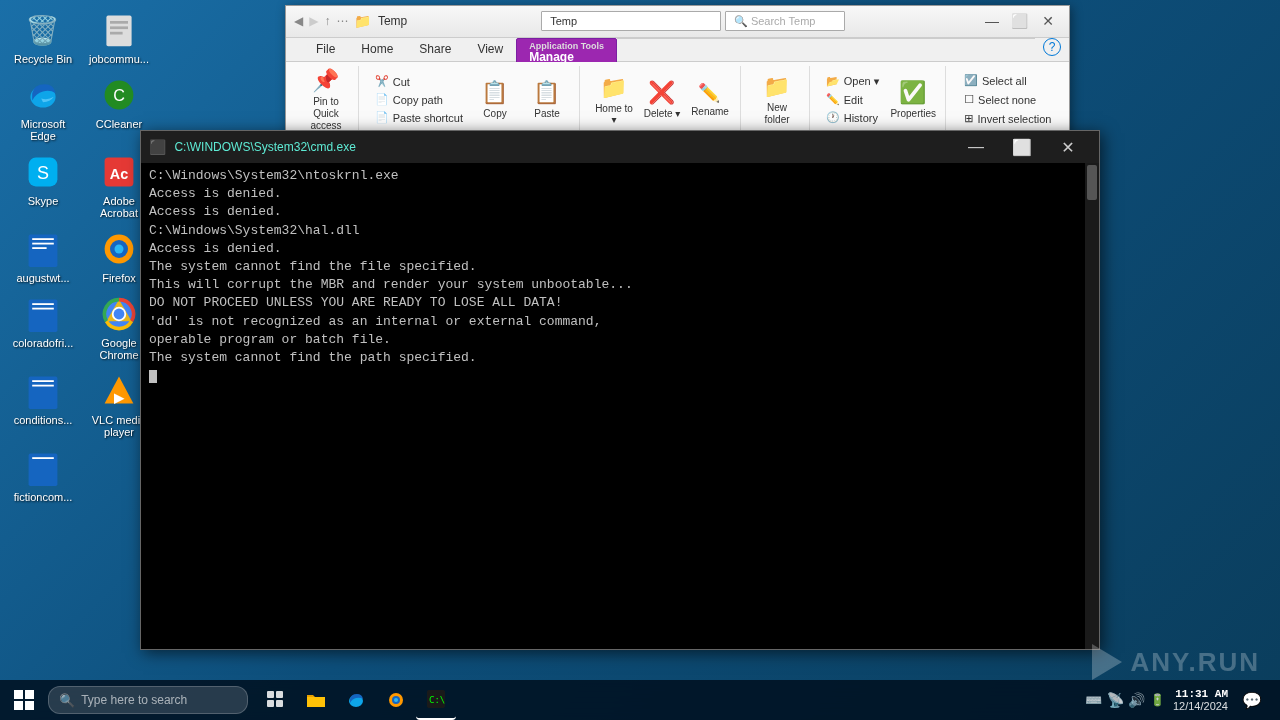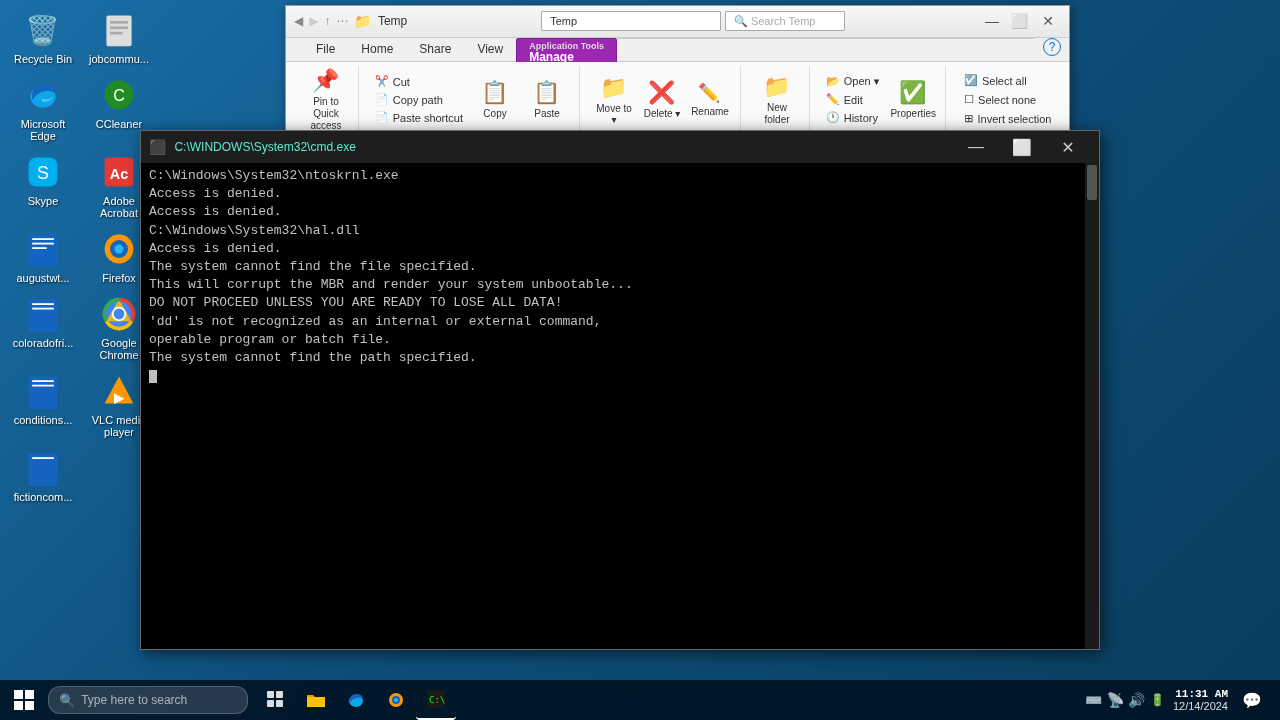--- a/index.html
+++ b/index.html
@@ -630,21 +630,21 @@
           <div class="ribbon-btn-large">
             <span class="rbtn-icon">📋</span>
             <span>Paste</span>
           </div>
         </div>
       </div>
 
       <div class="ribbon-group" style="flex-direction:row;gap:4px;align-items:center;">
         <div class="ribbon-btn-large" style="width:44px;">
           <span class="rbtn-icon">📁</span>
-          <span style="font-size:10px;">Move to ▾</span>
+          <span style="font-size:10px;">Home to ▾</span>
         </div>
         <div class="ribbon-btn-large" style="width:44px;">
           <span class="rbtn-icon">❌</span>
           <span style="font-size:10px;">Delete ▾</span>
         </div>
         <div class="ribbon-btn-large" style="width:44px;">
           <span class="rbtn-icon" style="font-size:18px;">✏️</span>
           <span style="font-size:10px;">Rename</span>
         </div>
       </div>
@@ -721,20 +721,24 @@
         <div class="cmd-line">The system cannot find the path specified.</div>
         <div class="cmd-line"><span class="cmd-cursor"></span></div>
       </div>
 
       <div style="position:absolute;right:0;top:0;width:14px;height:100%;background:#1a1a1a;">
         <div style="background:#555;width:10px;margin:2px auto;height:35px;border-radius:2px;"></div>
       </div>
     </div>
   </div>
 
+  <div class="anyrun-watermark">
+    <div class="anyrun-play"></div>
+    <span>ANY.RUN</span>
+  </div>
 
   <div id="taskbar">
     <div class="taskbar-left">
 
       <button class="start-btn">
         <svg width="20" height="20" viewBox="0 0 20 20" fill="none">
           <rect x="0" y="0" width="9" height="9" fill="white"></rect>
           <rect x="11" y="0" width="9" height="9" fill="white"></rect>
           <rect x="0" y="11" width="9" height="9" fill="white"></rect>
           <rect x="11" y="11" width="9" height="9" fill="white"></rect>

